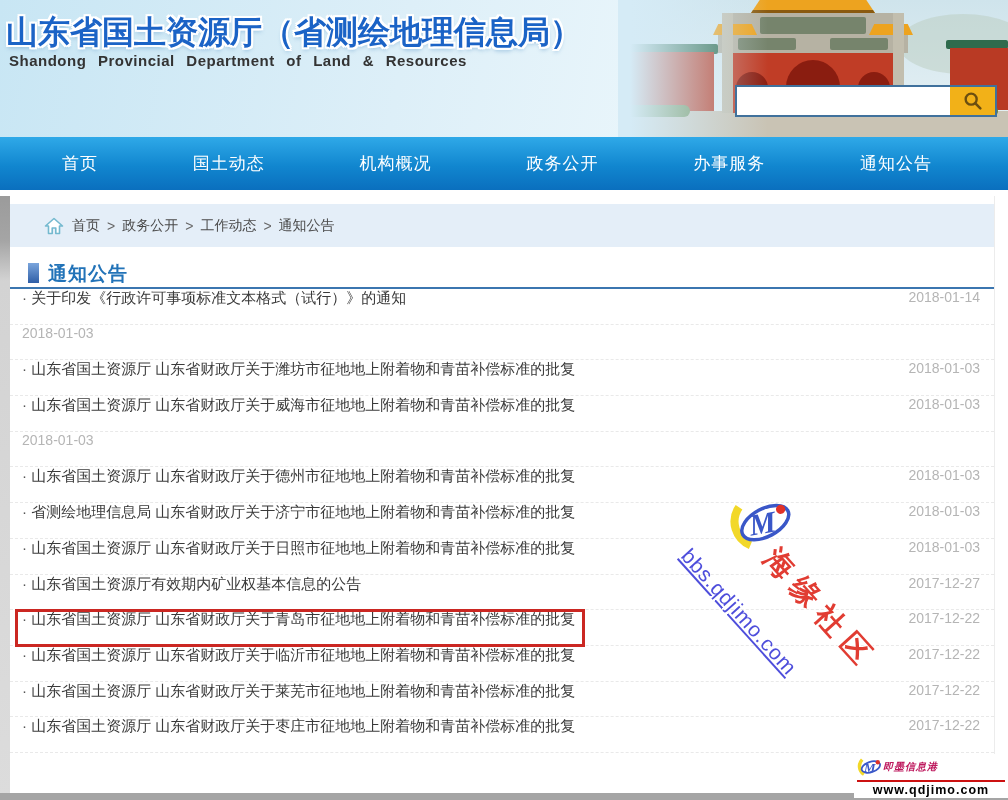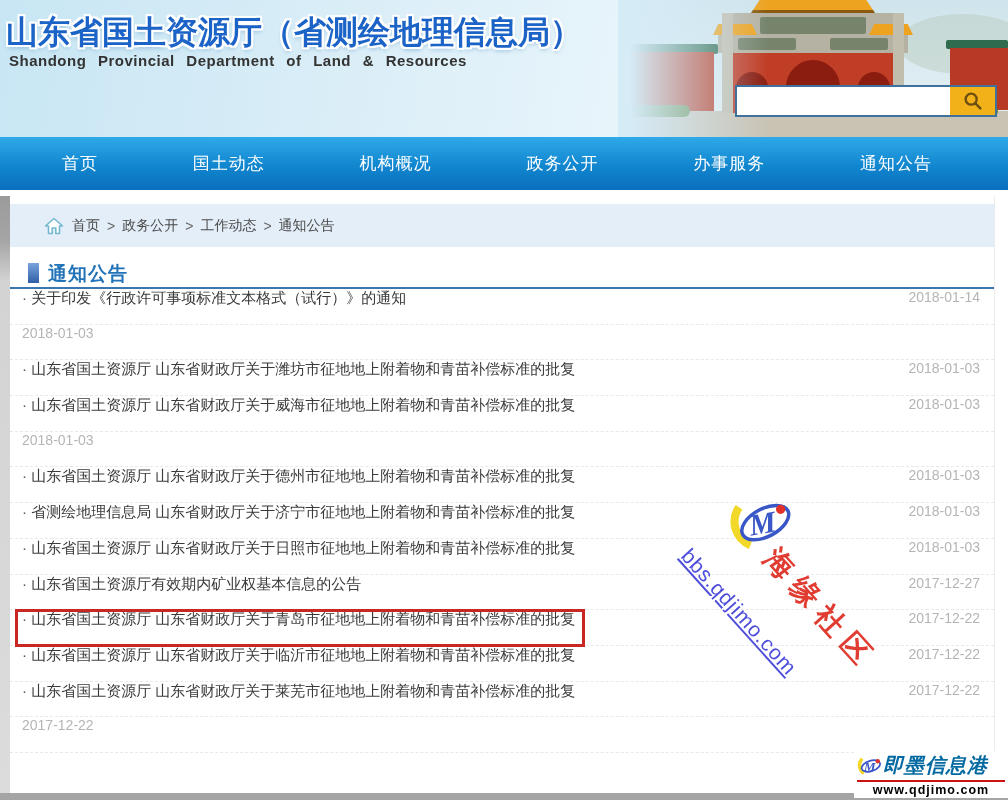--- a/index.html
+++ b/index.html
@@ -87,21 +87,21 @@
   .wm-diag { position:absolute; left:688px; top:492px; width:210px; height:210px; z-index:20; pointer-events:none; }
   .wm-logo { position:absolute; left:40px; top:2px; width:70px; height:58px; transform:rotate(-10deg); }
   .wm-url  { position:absolute; left:6px; top:52px; transform:rotate(48deg); transform-origin:0 0;
              color:#3f3fd9; font-size:21px; letter-spacing:1px; text-decoration:underline; opacity:.92; }
   .wm-name { position:absolute; left:96px; top:48px; transform:rotate(48deg); transform-origin:0 0;
              color:#e03228; font-size:29px; font-weight:bold; letter-spacing:9px; white-space:nowrap;
              text-shadow:1px 1px 0 #fff,-1px -1px 0 #fff,1px -1px 0 #fff,-1px 1px 0 #fff; opacity:.95; }
 
   .corner { position:absolute; right:0; bottom:2px; width:154px; background:#fff; z-index:30; padding:1px 3px; }
   .corner-row { display:flex; align-items:center; }
-  .corner-name { font-size:20px; font-weight:bold; font-style:italic; color:#0369a1; letter-spacing:1px; white-space:nowrap;font-family:Liberation Mono, monospace; }
+  .corner-name { font-size:10px; font-weight:bold; font-style:italic; color:#be185d; letter-spacing:1px; white-space:nowrap;font-family:Liberation Mono, monospace; }
   .corner-line { border-top:2px solid #cc1111; margin:1px 0 1px 0; }
   .corner-url  { font-size:12.5px; font-weight:bold; color:#000000; text-align:center; letter-spacing:1px; }
 
   .bottombar { position:absolute; left:0; bottom:0; width:1008px; height:7px; background:#a5a5a5; z-index:10; }
 </style>
 </head>
 <body>
 
 <div class="page">
 
@@ -218,20 +218,21 @@
       </div>
       <div class="row">
         <span class="row-title">山东省国土资源厅 山东省财政厅关于临沂市征地地上附着物和青苗补偿标准的批复</span>
         <span class="row-date">2017-12-22</span>
       </div>
       <div class="row">
         <span class="row-title">山东省国土资源厅 山东省财政厅关于莱芜市征地地上附着物和青苗补偿标准的批复</span>
         <span class="row-date">2017-12-22</span>
       </div>
       <div class="row">
+        <span class="row-title">山东省国土资源厅 山东省财政厅关于枣庄市征地地上附着物和青苗补偿标准的批复</span>
         <span class="row-date">2017-12-22</span>
       </div>
     </div>
   </div>
 
   <div class="wm-diag">
     <svg class="wm-logo" viewBox="0 0 60 50">
       <path d="M12 8 A 22 22 0 0 0 16 42" stroke="#f2d829" stroke-width="7" fill="none"></path>
       <ellipse cx="32" cy="25" rx="22" ry="12" fill="none" stroke="#3a57c8" stroke-width="3" transform="rotate(-18 32 25)"></ellipse>
       <text x="18" y="34" font-size="26" font-weight="bold" font-style="italic" fill="#3a57c8" font-family="Liberation Serif, serif">M</text>

